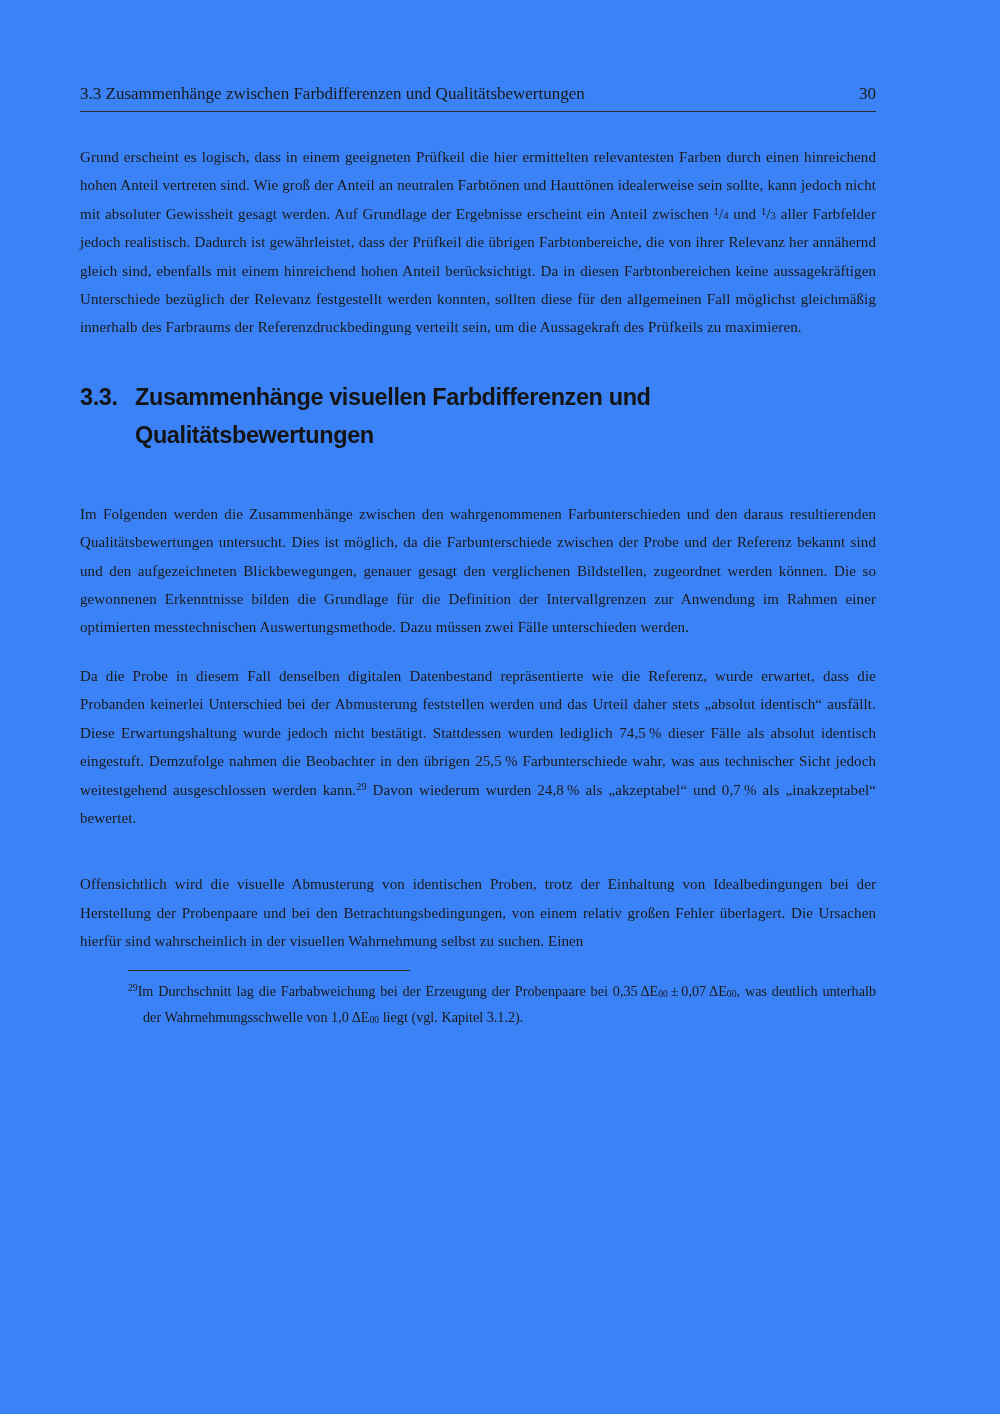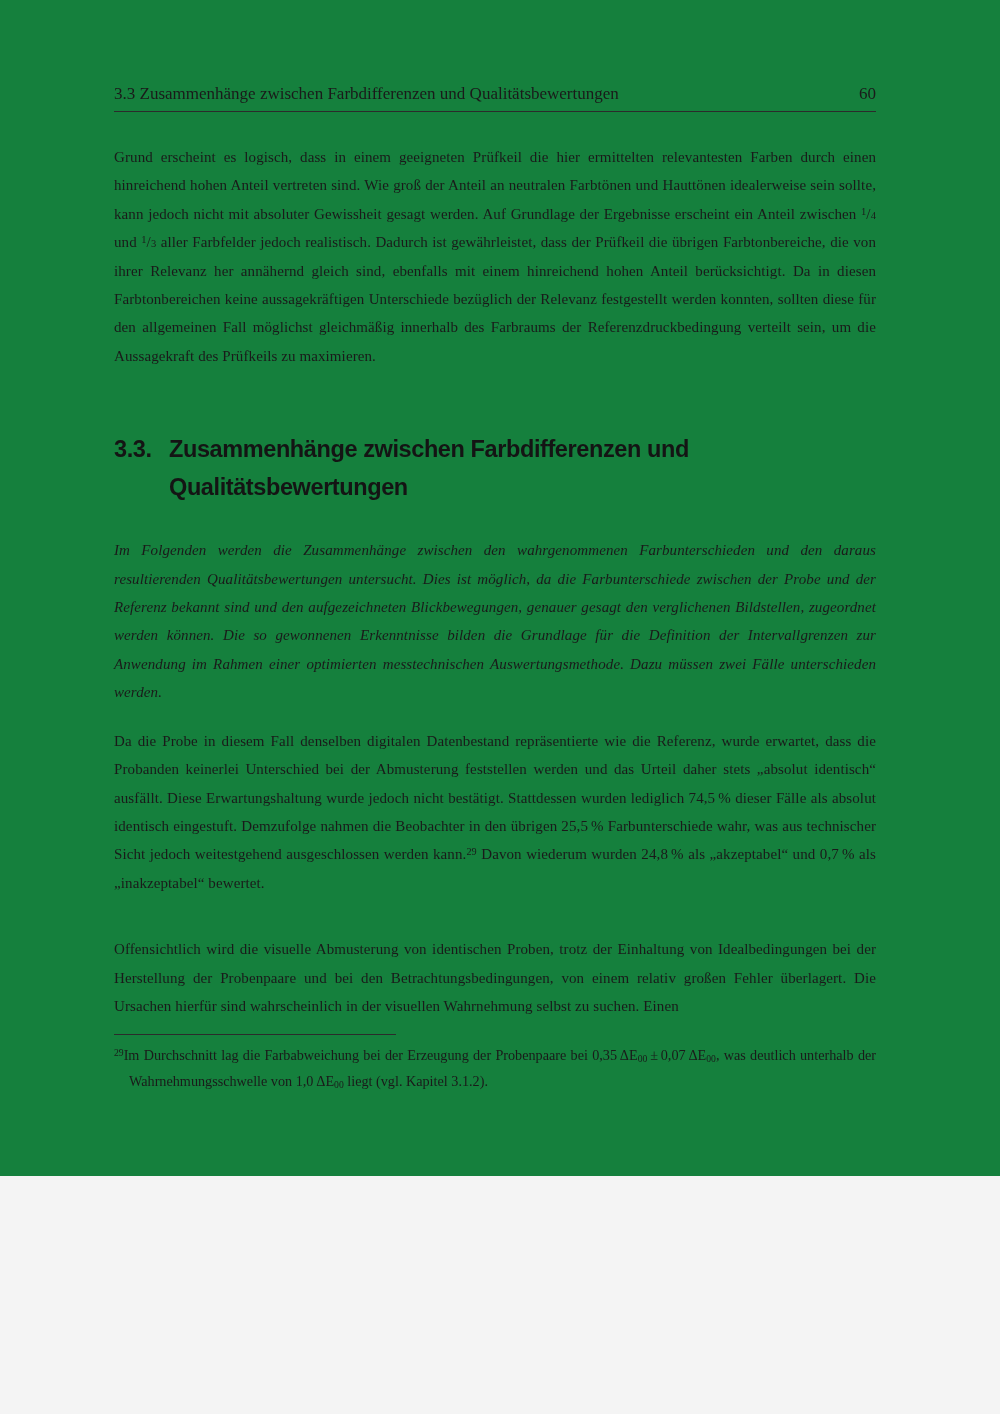--- a/index.html
+++ b/index.html
@@ -3,26 +3,26 @@
 <meta charset="utf-8">
 <style>
   html,body{margin:0;padding:0;}
   body{
     background:#f4f4f4;
     font-family:"Liberation Serif", serif;
   }
   .page{
     position:relative;
     width:1000px;
-    height:1176px;
+    height:1414px;
     margin:0 auto;
-    background:#15803d;
+    background:#3b82f6;
     color:#1a1a1a;
     box-sizing:border-box;
-    padding:84px 124px 0 114px;
+    padding:84px 124px 0 80px;
     overflow:hidden;
   }
   
   .running-header{
     border-bottom:1.6px solid #2b2b2b;
     padding-bottom:7px;
   }
   .rh-row{
     display:flex;
     justify-content:space-between;
@@ -32,46 +32,46 @@
   }
   
   .body-par{
     margin:0;
     font-size:15px;
     line-height:28.4px;
     text-align:justify;
     letter-spacing:0.1px;
   }
   .par-intro{margin-top:31px;}
-  .par-section{margin-top:30px;font-style:italic;}
+  .par-section{margin-top:46px;}
   .par-case1{margin-top:20px;}
   .par-case2{margin-top:38px;}
   
   .section-heading{
     display:flex;
-    margin:60px 0 0 0;
+    margin:36px 0 0 0;
     font-family:"Liberation Sans", sans-serif;
     font-weight:bold;
     font-size:23.5px;
     line-height:38px;
     letter-spacing:-0.4px;
     color:#141414;
   }
   .sec-num{flex:0 0 55px;}
   .sec-title{max-width:565px;}
   
   .subheading{
     margin:22px 0 0 0;
     font-size:18px;
     line-height:26px;
     font-weight:bold;
     letter-spacing:0.1px;
   }
   
-  .footnote-block{margin-top:14px;}
+  .footnote-block{margin-top:14px;margin-left:48px;}
   .footnote-rule{
     width:282px;
     border-top:1.4px solid #2b2b2b;
     margin-bottom:7px;
   }
   .footnote{
     font-size:14.2px;
     line-height:26px;
     text-align:justify;
     padding-left:15px;
@@ -86,29 +86,29 @@
   .run.fden{font-size:70%;line-height:0;}
 </style>
 </head>
 <body>
 
 <div class="page">
 
   <header class="running-header">
     <div class="rh-row">
       <span>3.3 Zusammenhänge zwischen Farbdifferenzen und Qualitätsbewertungen</span>
-      <span>60</span>
+      <span>30</span>
     </div>
   </header>
 
   <p class="body-par par-intro"><span class="run">Grund erscheint es logisch, dass in einem geeigneten Prüfkeil die hier ermittelten relevantesten Farben durch einen hinreichend hohen Anteil vertreten sind. Wie groß der Anteil an neutralen Farbtönen und Hauttönen idealerweise sein sollte, kann jedoch nicht mit absoluter Gewissheit gesagt werden. Auf Grundlage der Ergebnisse erscheint ein Anteil zwischen </span><span class="run fnum">1</span><span class="run">/</span><span class="run fden">4</span><span class="run"> und </span><span class="run fnum">1</span><span class="run">/</span><span class="run fden">3</span><span class="run"> aller Farbfelder jedoch realistisch. Dadurch ist gewährleistet, dass der Prüfkeil die übrigen Farbtonbereiche, die von ihrer Relevanz her annähernd gleich sind, ebenfalls mit einem hinreichend hohen Anteil berücksichtigt. Da in diesen Farbtonbereichen keine aussagekräftigen Unterschiede bezüglich der Relevanz festgestellt werden konnten, sollten diese für den allgemeinen Fall möglichst gleichmäßig innerhalb des Farbraums der Referenzdruckbedingung verteilt sein, um die Aussagekraft des Prüfkeils zu maximieren.</span></p>
 
   <h2 class="section-heading">
     <span class="sec-num">3.3.</span>
-    <span class="sec-title">Zusammenhänge zwischen Farbdifferenzen und Qualitätsbewertungen</span>
+    <span class="sec-title">Zusammenhänge visuellen Farbdifferenzen und Qualitätsbewertungen</span>
   </h2>
 
   <p class="body-par par-section"><span class="run">Im Folgenden werden die Zusammenhänge zwischen den wahrgenommenen Farbunterschieden und den daraus resultierenden Qualitätsbewertungen untersucht. Dies ist möglich, da die Farbunterschiede zwischen der Probe und der Referenz bekannt sind und den aufgezeichneten Blickbewegungen, genauer gesagt den verglichenen Bildstellen, zugeordnet werden können. Die so gewonnenen Erkenntnisse bilden die Grundlage für die Definition der Intervallgrenzen zur Anwendung im Rahmen einer optimierten messtechnischen Auswertungsmethode. Dazu müssen zwei Fälle unterschieden werden.</span></p>
 
 
   <p class="body-par par-case1"><span class="run">Da die Probe in diesem Fall denselben digitalen Datenbestand repräsentierte wie die Referenz, wurde erwartet, dass die Probanden keinerlei Unterschied bei der Abmusterung feststellen werden und das Urteil daher stets „</span><span class="run i">absolut identisch</span><span class="run">“ ausfällt. Diese Erwartungshaltung wurde jedoch nicht bestätigt. Stattdessen wurden lediglich 74,5 % dieser Fälle als absolut identisch eingestuft. Demzufolge nahmen die Beobachter in den übrigen 25,5 % Farbunterschiede wahr, was aus technischer Sicht jedoch weitestgehend ausgeschlossen werden kann.</span><span class="run sup">29</span><span class="run"> Davon wiederum wurden 24,8 % als „</span><span class="run i">akzeptabel</span><span class="run">“ und 0,7 % als „</span><span class="run i">inakzeptabel</span><span class="run">“ bewertet.</span></p>
 
   <p class="body-par par-case2"><span class="run">Offensichtlich wird die visuelle Abmusterung von identischen Proben, trotz der Einhaltung von Idealbedingungen bei der Herstellung der Probenpaare und bei den Betrachtungsbedingungen, von einem relativ großen Fehler überlagert. Die Ursachen hierfür sind wahrscheinlich in der visuellen Wahrnehmung selbst zu suchen. Einen</span></p>
 
   <div class="footnote-block">

